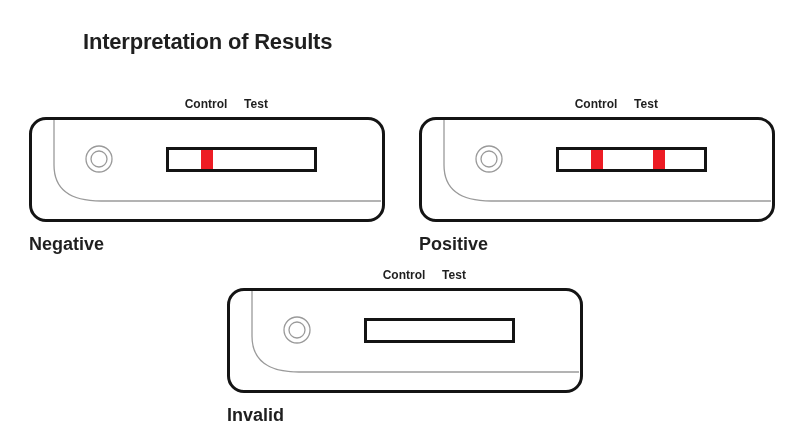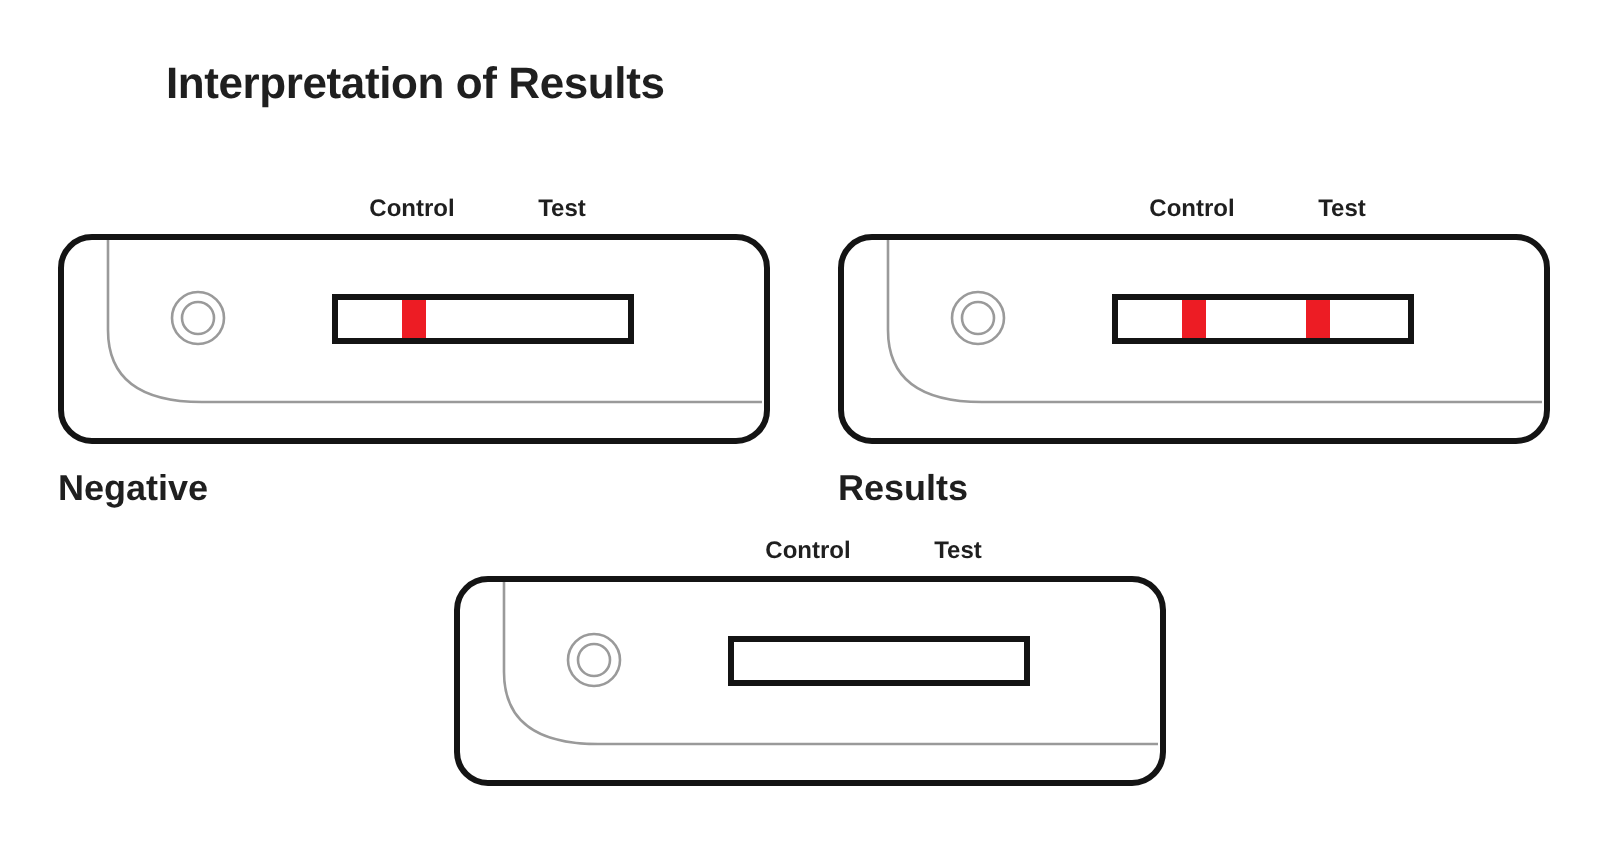--- a/index.html
+++ b/index.html
@@ -21,21 +21,21 @@
   }
   .cassette-group { position: absolute; width: 420px; height: 170px; }
   .strip-label {
     position: absolute; top: 6px;
     transform: translateX(-50%);
     font-size: 12px; font-weight: 600;
     color: var(--text-black, #1f1f1f);
     white-space: nowrap;
   }
   .strip-label.control { left: 177px; }
-  .strip-label.test    { left: 252px; }
+  .strip-label.test    { left: 227px; }
   .cassette-body {
     position: absolute; left: 0; top: 26px;
     width: 356px; height: 105px;
     background: #ffffff;
     border: 3.5px solid var(--outline-black, #141414);
     border-radius: 17px;
   }
   .molding-svg { position: absolute; left: 0; top: 0; width: 349px; height: 98px; }
   .result-window {
     position: absolute; left: 134px; top: 27px;
@@ -90,32 +90,33 @@
       <svg class="molding-svg" viewBox="0 0 349 98">
         <path d="M22,0 V45 Q22,81 69,81 H349" fill="none" stroke="#9a9a9a" stroke-width="1.3"></path>
         <circle cx="67" cy="39" r="13" fill="none" stroke="#9a9a9a" stroke-width="1.3"></circle>
         <circle cx="67" cy="39" r="8" fill="none" stroke="#9a9a9a" stroke-width="1.3"></circle>
       </svg>
       <div class="result-window">
         <div class="band control"></div>
         <div class="band test"></div>
       </div>
     </div>
-    <div class="result-label">Results</div>
+    <div class="result-label">Positive</div>
   </div>
 
   <div class="cassette-group group-invalid">
     <div class="strip-label control">Control</div>
     <div class="strip-label test">Test</div>
     <div class="cassette-body">
       <svg class="molding-svg" viewBox="0 0 349 98">
         <path d="M22,0 V45 Q22,81 69,81 H349" fill="none" stroke="#9a9a9a" stroke-width="1.3"></path>
         <circle cx="67" cy="39" r="13" fill="none" stroke="#9a9a9a" stroke-width="1.3"></circle>
         <circle cx="67" cy="39" r="8" fill="none" stroke="#9a9a9a" stroke-width="1.3"></circle>
       </svg>
       <div class="result-window">
         
         
       </div>
     </div>
+    <div class="result-label">Invalid</div>
   </div>
 
 </div>
 
 </body></html>

